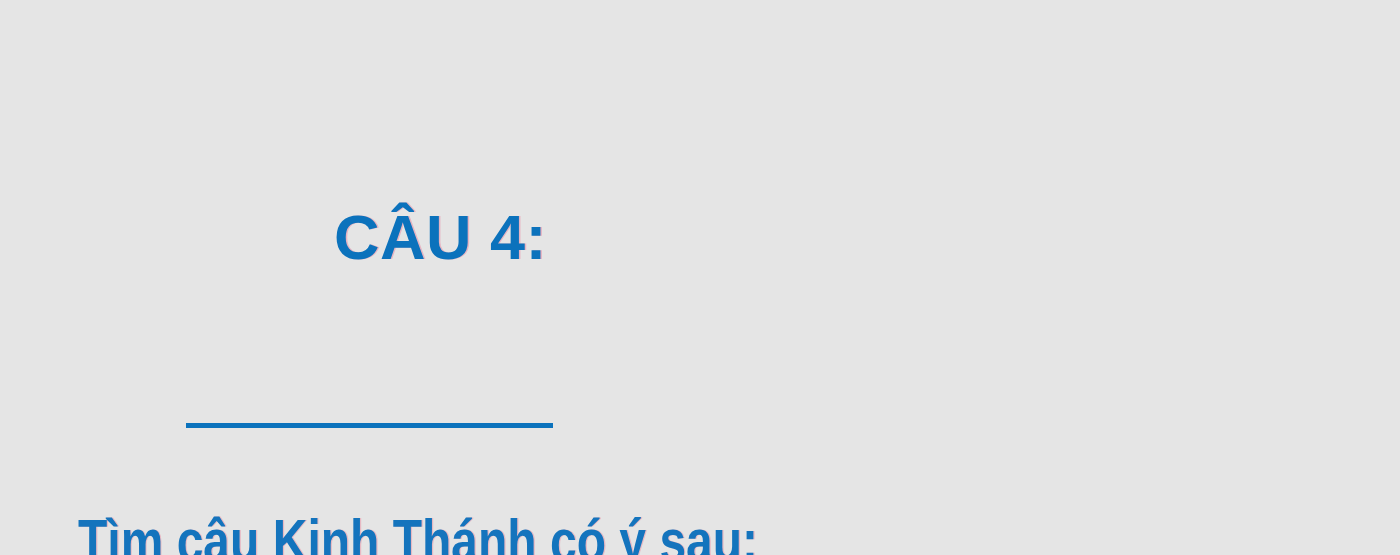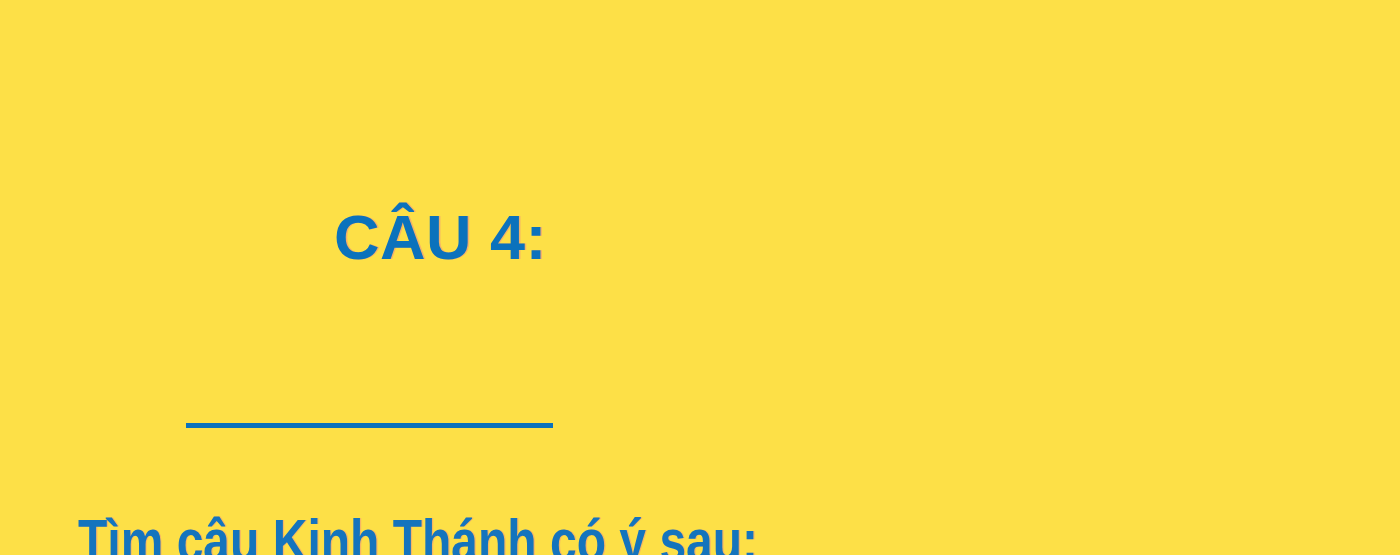--- a/index.html
+++ b/index.html
@@ -11,21 +11,21 @@
     height: 555px;
     background: #ffffff;
     font-family: "Liberation Sans", sans-serif;
     overflow: hidden;
   }
 
   #slide {
     position: relative;
     width: 1400px;
     height: 555px;
-    background: #fde047;
+    background: #e5e5e5;
   }
 
   #text-block {
     position: absolute;
     left: 78px;
     top: 62px;
     width: 1300px;
   }
 
   

